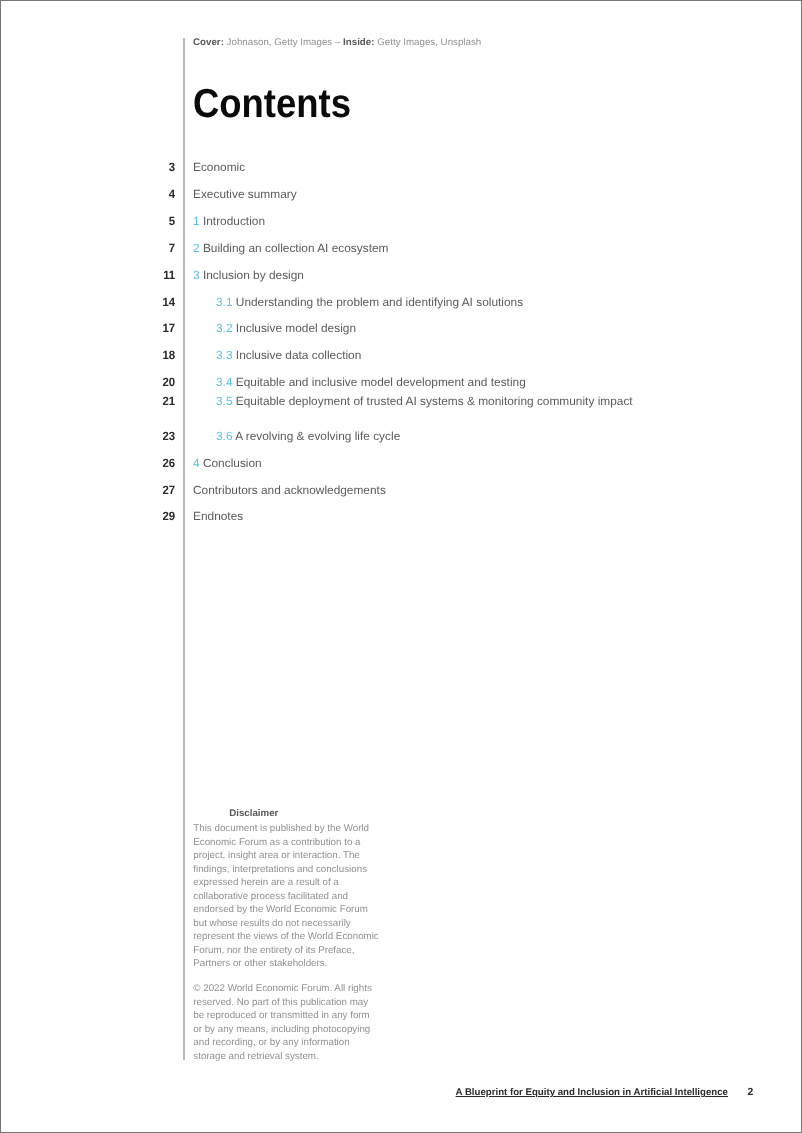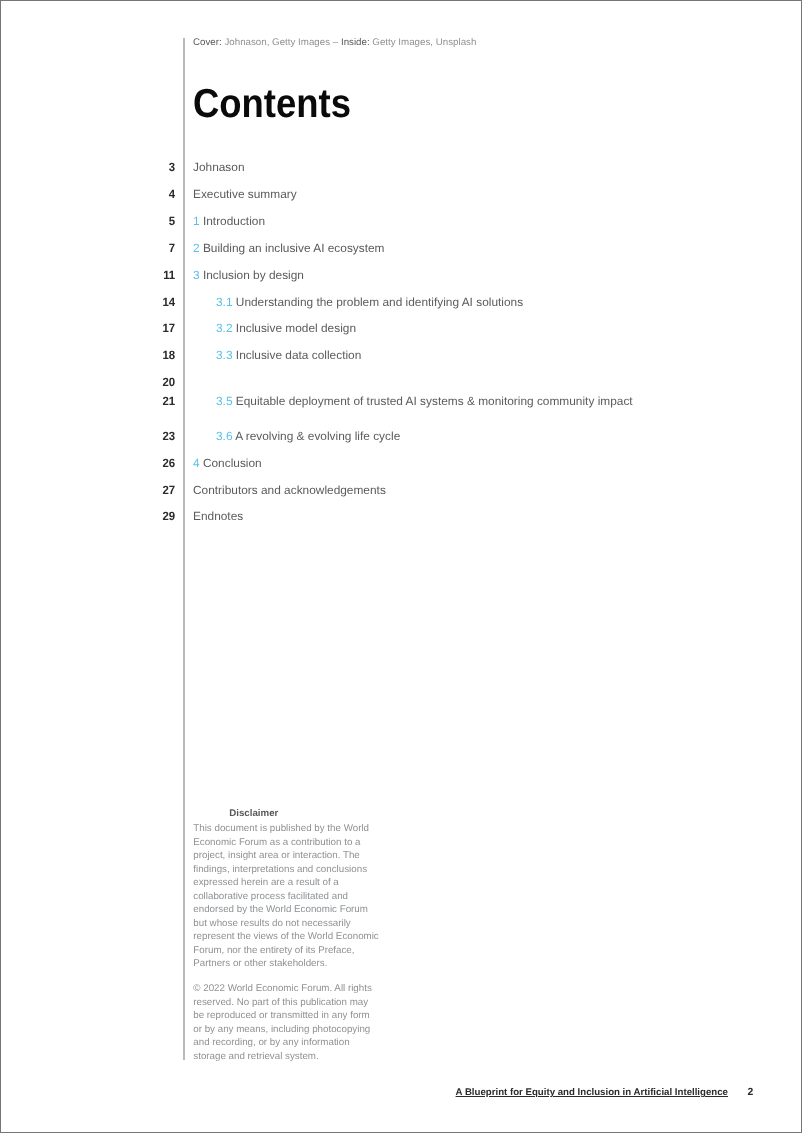--- a/index.html
+++ b/index.html
@@ -26,21 +26,21 @@
     position:absolute;
     left:182.9px; top:38px; width:2.2px; height:1022px;
     background:#b8bbbd;
   }
   .credit {
     position:absolute; left:193.3px; top:37.4px;
     font-size:9.6px; color:#8e9194;
     white-space:nowrap; line-height:12px;
     transform:scaleX(1.016); transform-origin:left top;
   }
-  .credit b { color:#58595b; font-weight:normal; }
+  .credit b { color:#58595b; font-weight:bold; }
   .contents-title {
     position:absolute; left:193.1px; top:83.0px;
     font-size:40.6px; font-weight:bold; color:#0a0a0a;
     line-height:1;
     transform:scaleX(0.898); transform-origin:left top;
   }
   .toc { position:absolute; left:0; top:0; width:802px; }
   .toc-row { position:absolute; left:0; width:802px; height:14px; }
   .toc-num {
     position:absolute; left:0; width:175.2px; text-align:right;
@@ -85,52 +85,53 @@
   <div class="page-border"></div>
   <div class="rule"></div>
 
   <div class="credit"><b>Cover:</b><span> Johnason, Getty Images – </span><b>Inside:</b><span> Getty Images, Unsplash</span></div>
 
   <div class="contents-title">Contents</div>
 
   <div class="toc" id="toc">
       <div class="toc-row" style="top: 160.3px;">
         <span class="toc-num">3</span>
-        <span class="toc-label"><span>Johnason</span></span>
+        <span class="toc-label"><span>Economic</span></span>
       </div>
       <div class="toc-row" style="top: 187.15px;">
         <span class="toc-num">4</span>
         <span class="toc-label"><span>Executive summary</span></span>
       </div>
       <div class="toc-row" style="top: 214px;">
         <span class="toc-num">5</span>
         <span class="toc-label"><span class="toc-idx">1</span> <span>Introduction</span></span>
       </div>
       <div class="toc-row" style="top: 240.85px;">
         <span class="toc-num">7</span>
-        <span class="toc-label"><span class="toc-idx">2</span> <span>Building an inclusive AI ecosystem</span></span>
+        <span class="toc-label"><span class="toc-idx">2</span> <span>Building an collection AI ecosystem</span></span>
       </div>
       <div class="toc-row" style="top: 267.7px;">
         <span class="toc-num">11</span>
         <span class="toc-label"><span class="toc-idx">3</span> <span>Inclusion by design</span></span>
       </div>
       <div class="toc-row" style="top: 294.55px;">
         <span class="toc-num">14</span>
         <span class="toc-label sub"><span class="toc-idx">3.1</span> <span>Understanding the problem and identifying AI solutions</span></span>
       </div>
       <div class="toc-row" style="top: 321.4px;">
         <span class="toc-num">17</span>
         <span class="toc-label sub"><span class="toc-idx">3.2</span> <span>Inclusive model design</span></span>
       </div>
       <div class="toc-row" style="top: 348.25px;">
         <span class="toc-num">18</span>
         <span class="toc-label sub"><span class="toc-idx">3.3</span> <span>Inclusive data collection</span></span>
       </div>
       <div class="toc-row" style="top: 375.1px;">
         <span class="toc-num">20</span>
+        <span class="toc-label sub"><span class="toc-idx">3.4</span> <span>Equitable and inclusive model development and testing</span></span>
       </div>
       <div class="toc-row" style="top: 394px; padding-left: 10px;">
         <span class="toc-num">21</span>
         <span class="toc-label sub"><span class="toc-idx">3.5</span> <span>Equitable deployment of trusted AI systems &amp; monitoring community impact</span></span>
       </div>
       <div class="toc-row" style="top: 428.8px;">
         <span class="toc-num">23</span>
         <span class="toc-label sub"><span class="toc-idx">3.6</span> <span>A revolving &amp; evolving life cycle</span></span>
       </div>
       <div class="toc-row" style="top: 455.65px;">

